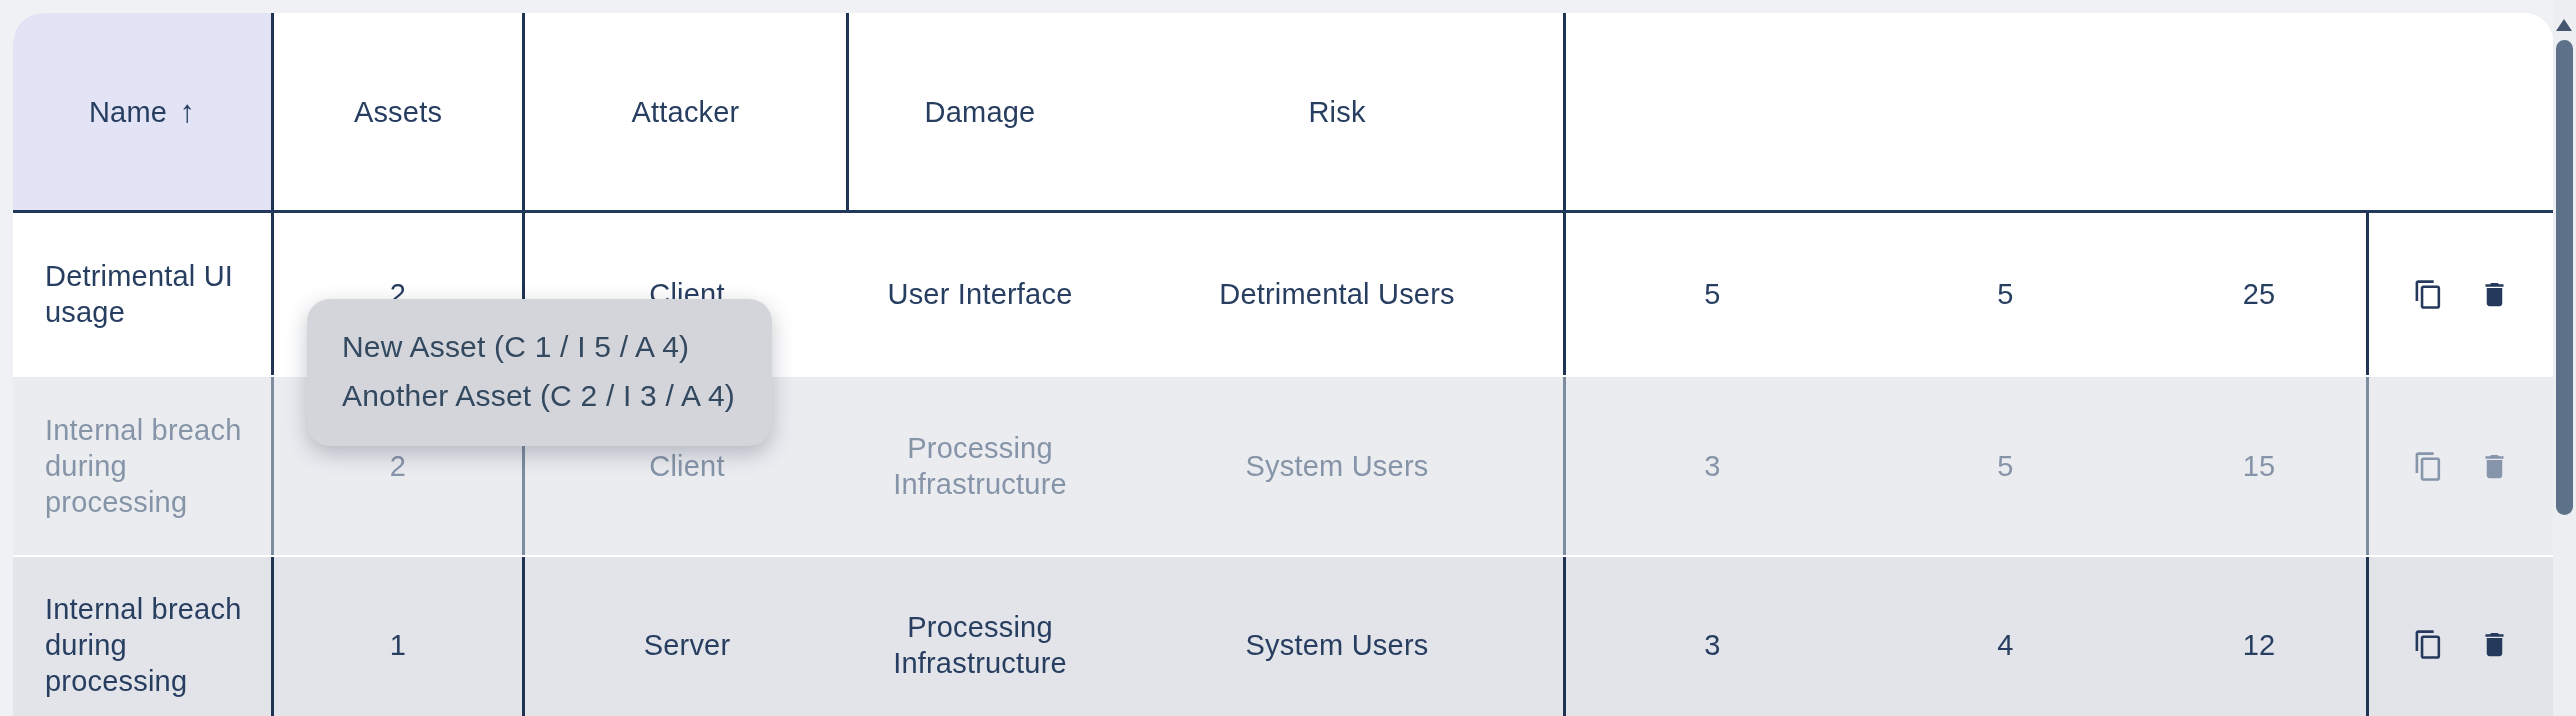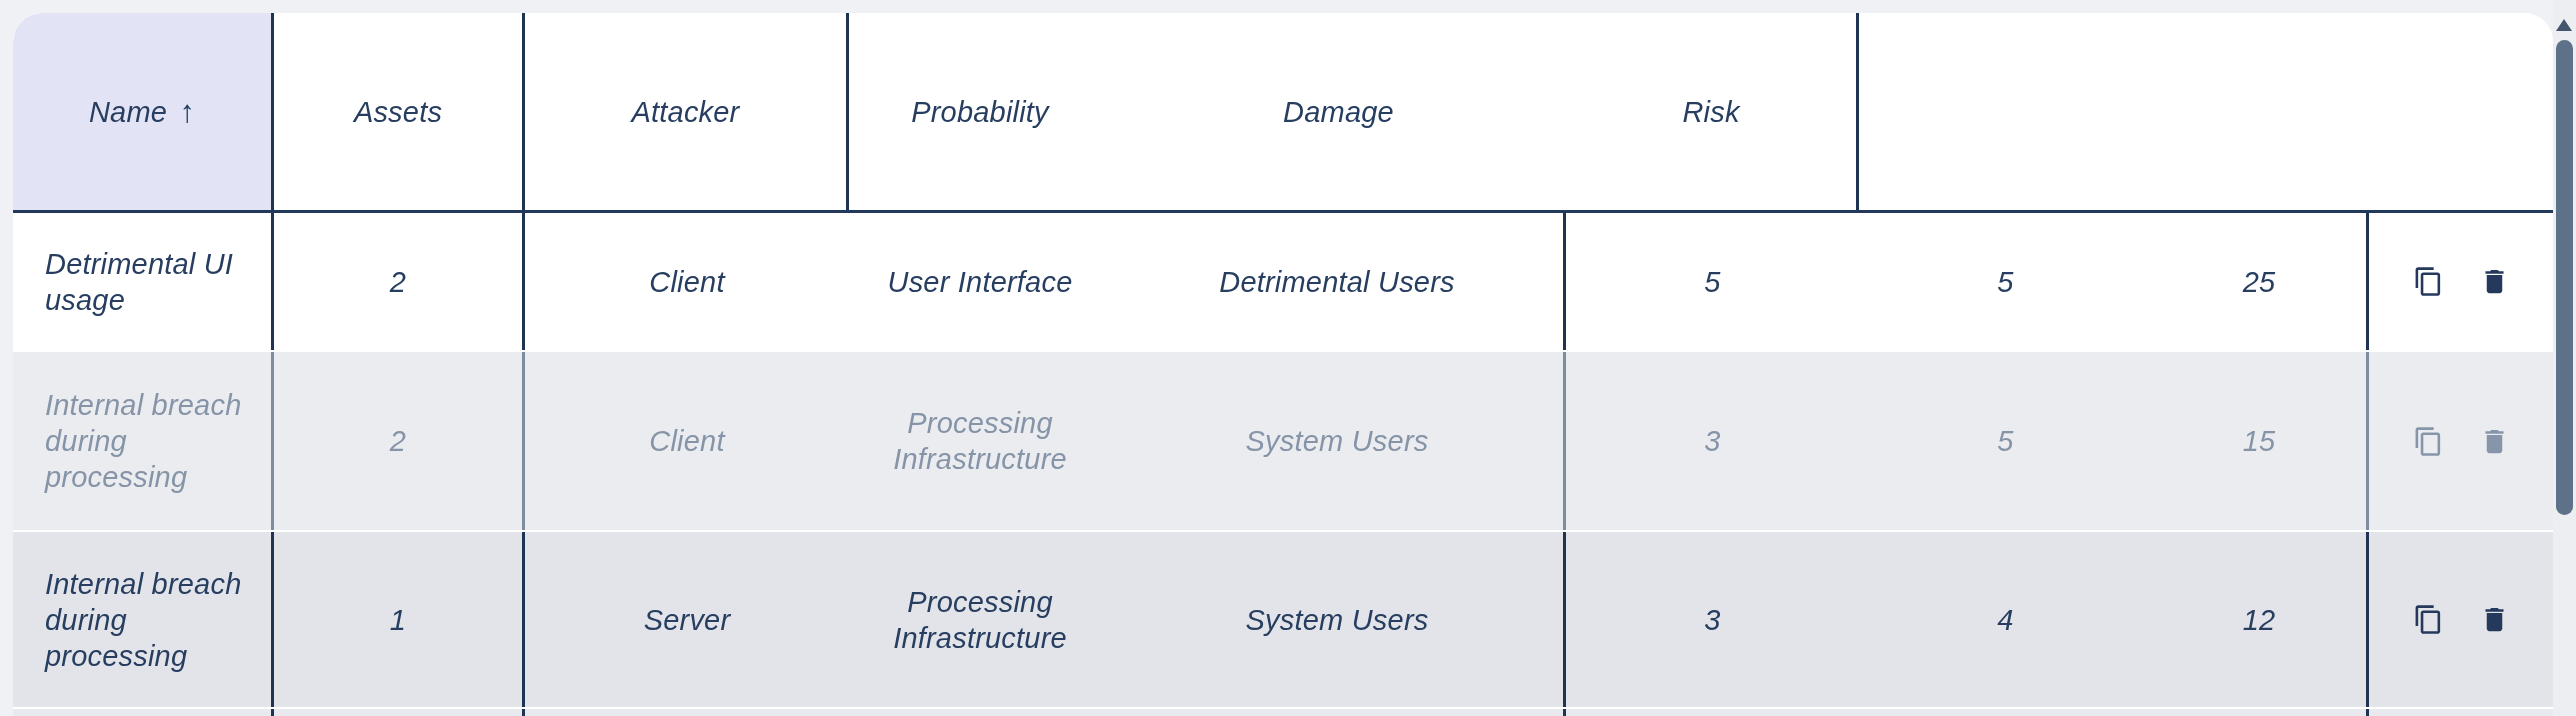--- a/index.html
+++ b/index.html
@@ -1,21 +1,21 @@
 <!DOCTYPE html>
 <html style="font-size:12.3px"><head>
 <meta charset="utf-8">
 <style>
   html,body{margin:0;padding:0;}
   body{
     width:2576px;height:717px;overflow:hidden;
     font-family:"Liberation Sans","DejaVu Sans",sans-serif;
     background:#eff1f4;
   }
-  .page{position:relative;width:2576px;height:717px;background:#eff1f4;font-style:italic;}
+  .page{position:relative;width:2576px;height:717px;background:#eff1f4;}
 
   
   .table-card{
     position:absolute;left:13px;top:13px;width:2540px;height:704px;
     background:#ffffff;border-top-left-radius:29px;border-top-right-radius:29px;
     overflow:hidden;
   }
   .grid-row{
     display:grid;
     grid-template-columns:261px 251px 324px 262px 455px 293px 293px 217px 184px;
@@ -32,21 +32,21 @@
   .thead{height:200px;border-bottom:3.9px solid #22395c;background:#ffffff;}
   .th{cursor:pointer;}
   .th-name{
     background:#e2e3f5;border-top-left-radius:29px;
   }
   .sort-arrow{margin-left:12.3px;font-size:31px;}
   .th-poa-inner{display:inline-block;width:104px;line-height:45px;}
 
   
   .row{border-bottom:2.3px solid #ffffff;}
-  .row-1{height:139px;background:#ffffff;border-radius:12px;}
+  .row-1{height:164px;background:#ffffff;border-radius:12px;}
   .row-2{height:180px;background:#ebecf0;}
   .row-3{height:177px;background:#e2e4e9;}
   .row-4{height:7.7px;background:#e8eaee;border-bottom:none;}
   .cell-name{
     justify-content:flex-start;text-align:left;padding-left:32px;
   }
   .cell-name .nm{display:inline-block;max-width:210px;}
   .wrap-narrow{display:inline-block;max-width:254px;}
 
   
@@ -97,23 +97,20 @@
         <span>Name</span>
         <span class="sort-arrow">↑</span>
       </div>
       <div class="cell th bv">
         <span>Assets</span>
       </div>
       <div class="cell th bv">
         <span>Attacker</span>
       </div>
       <div class="cell th">
-        <span>Probability</span>
-      </div>
-      <div class="cell th">
         <span>Damage</span>
       </div>
       <div class="cell th bv">
         <span>Risk</span>
       </div>
       <div class="cell th"></div>
     </div>
 
     <div class="grid-row row row-1">
       <div class="cell cell-name bv">
@@ -239,20 +236,24 @@
       <div class="cell"></div>
       <div class="cell bv"></div>
       <div class="cell"></div>
       <div class="cell"></div>
       <div class="cell bv"></div>
       <div class="cell"></div>
     </div>
 
   </div>
 
+  <div class="tooltip">
+    <div>New Asset (C 1 / I 5 / A 4)</div>
+    <div>Another Asset (C 2 / I 3 / A 4)</div>
+  </div>
 
   <div class="scrollbar">
     <div class="sb-arrow-up"></div>
     <div class="sb-thumb"></div>
   </div>
 
 </div>
 
 
 </body></html>

